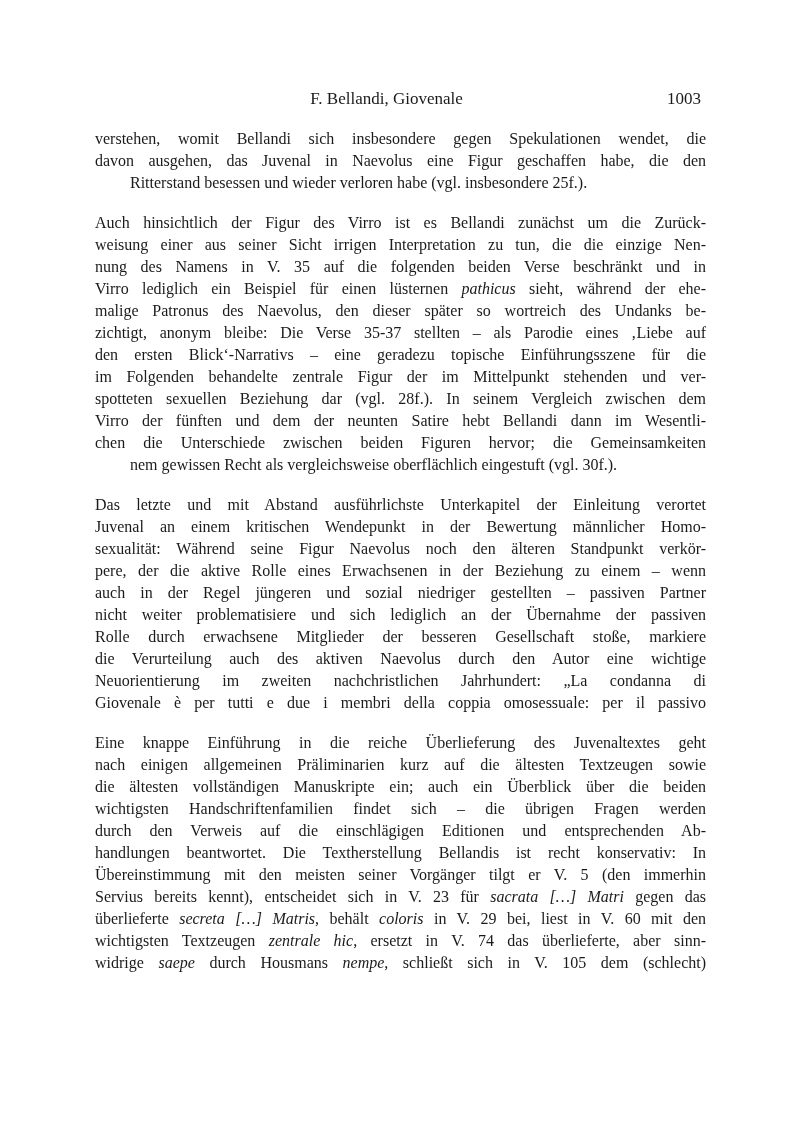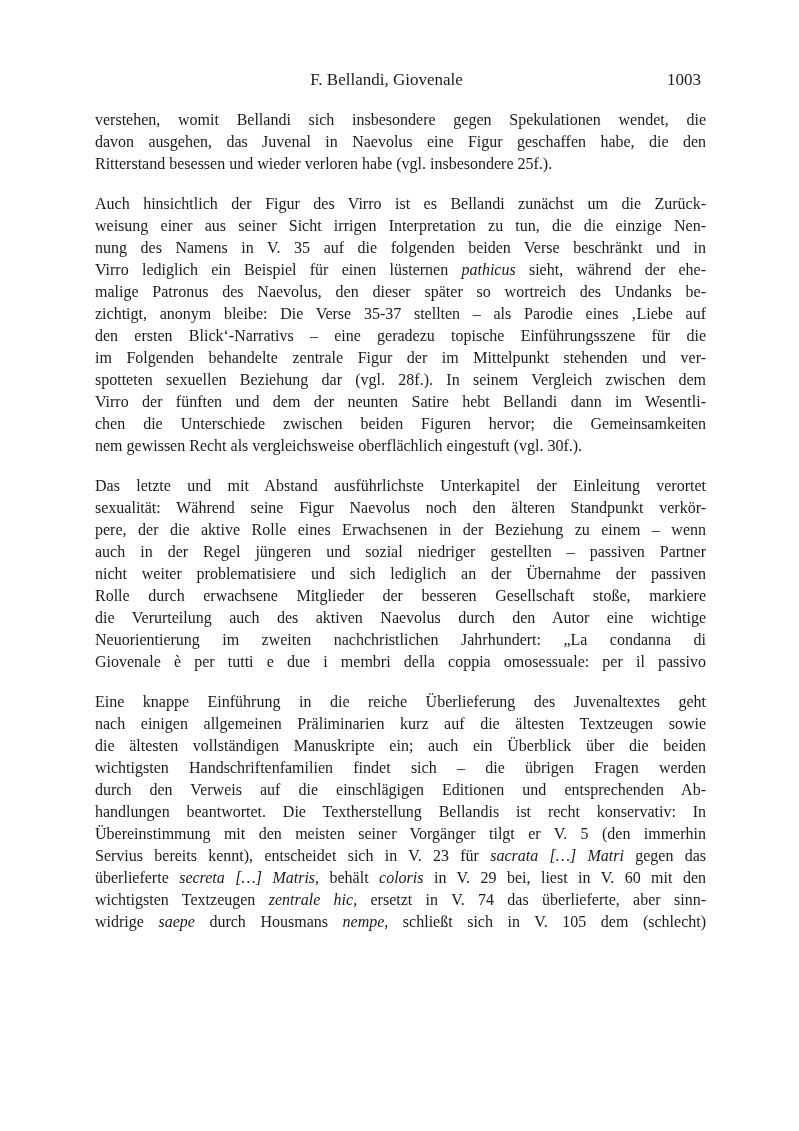--- a/index.html
+++ b/index.html
@@ -12,21 +12,21 @@
     width: 799px;
     height: 1131px;
     background: #ffffff;
     font-family: "Liberation Serif", serif;
     color: #1a1a1a;
     overflow: hidden;
   }
   .content {
     position: absolute;
     left: 95px;
-    top: 69px;
+    top: 88px;
     width: 611px;
   }
   .running-header {
     position: relative;
     height: 22px;
     line-height: 22px;
     font-size: 17px;
   }
   .rh-title {
     display: block;
@@ -48,20 +48,21 @@
   .line {
     font-size: 16px;
     line-height: 22px;
     height: 22px;
     text-align: justify;
     text-align-last: justify;
     overflow: hidden;
   }
   .line.final {
     text-align-last: left;
+    margin-left: 35px;
   }
   .line em {
     font-style: italic;
     font-family: inherit;
   }
 </style>
 </head>
 <body>
 
 <div class="page">
@@ -85,20 +86,21 @@
           <div class="line"><span>zichtigt, anonym bleibe: Die Verse 35-37 stellten – als Parodie eines ‚Liebe auf</span></div>
           <div class="line"><span>den ersten Blick‘-Narrativs – eine geradezu topische Einführungsszene für die</span></div>
           <div class="line"><span>im Folgenden behandelte zentrale Figur der im Mittelpunkt stehenden und ver-</span></div>
           <div class="line"><span>spotteten sexuellen Beziehung dar (vgl. 28f.). In seinem Vergleich zwischen dem</span></div>
           <div class="line"><span>Virro der fünften und dem der neunten Satire hebt Bellandi dann im Wesentli-</span></div>
           <div class="line"><span>chen die Unterschiede zwischen beiden Figuren hervor; die Gemeinsamkeiten</span></div>
           <div class="line final"><span>nem gewissen Recht als vergleichsweise oberflächlich eingestuft (vgl. 30f.).</span></div>
         </div>
         <div class="para">
           <div class="line"><span>Das letzte und mit Abstand ausführlichste Unterkapitel der Einleitung verortet</span></div>
+          <div class="line"><span>Juvenal an einem kritischen Wendepunkt in der Bewertung männlicher Homo-</span></div>
           <div class="line"><span>sexualität: Während seine Figur Naevolus noch den älteren Standpunkt verkör-</span></div>
           <div class="line"><span>pere, der die aktive Rolle eines Erwachsenen in der Beziehung zu einem – wenn</span></div>
           <div class="line"><span>auch in der Regel jüngeren und sozial niedriger gestellten – passiven Partner</span></div>
           <div class="line"><span>nicht weiter problematisiere und sich lediglich an der Übernahme der passiven</span></div>
           <div class="line"><span>Rolle durch erwachsene Mitglieder der besseren Gesellschaft stoße, markiere</span></div>
           <div class="line"><span>die Verurteilung auch des aktiven Naevolus durch den Autor eine wichtige</span></div>
           <div class="line"><span>Neuorientierung im zweiten nachchristlichen Jahrhundert: „La condanna di</span></div>
           <div class="line"><span>Giovenale è per tutti e due i membri della coppia omosessuale: per il passivo</span></div>
         </div>
         <div class="para">

